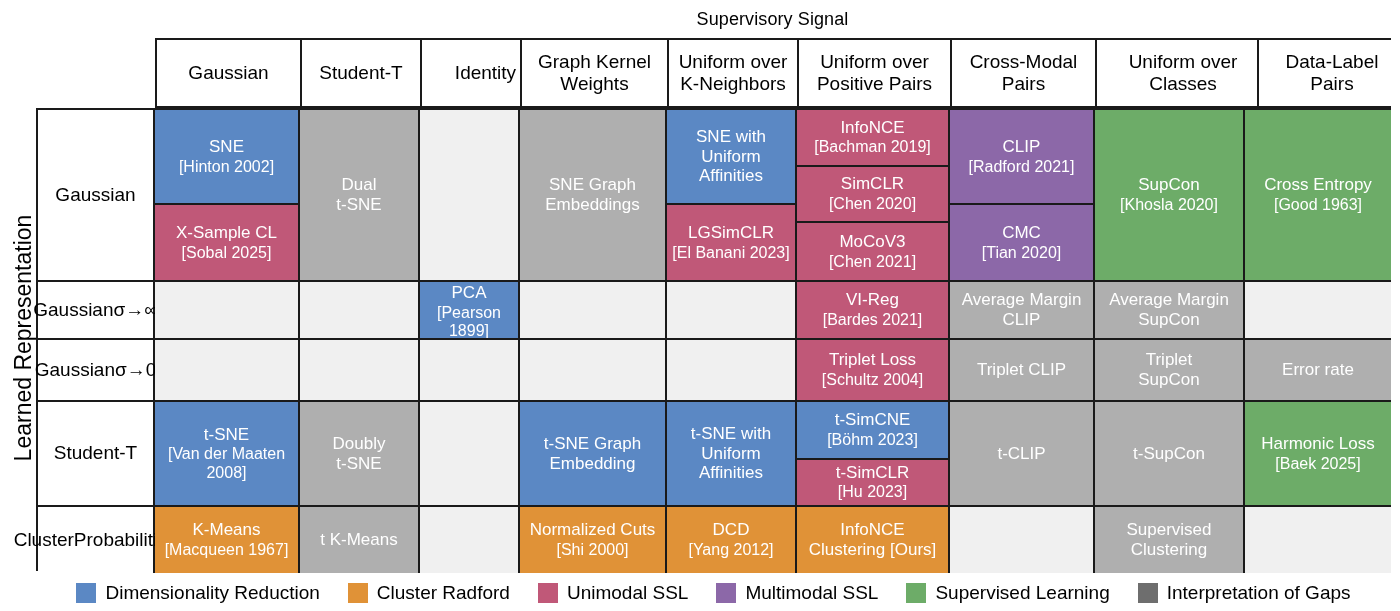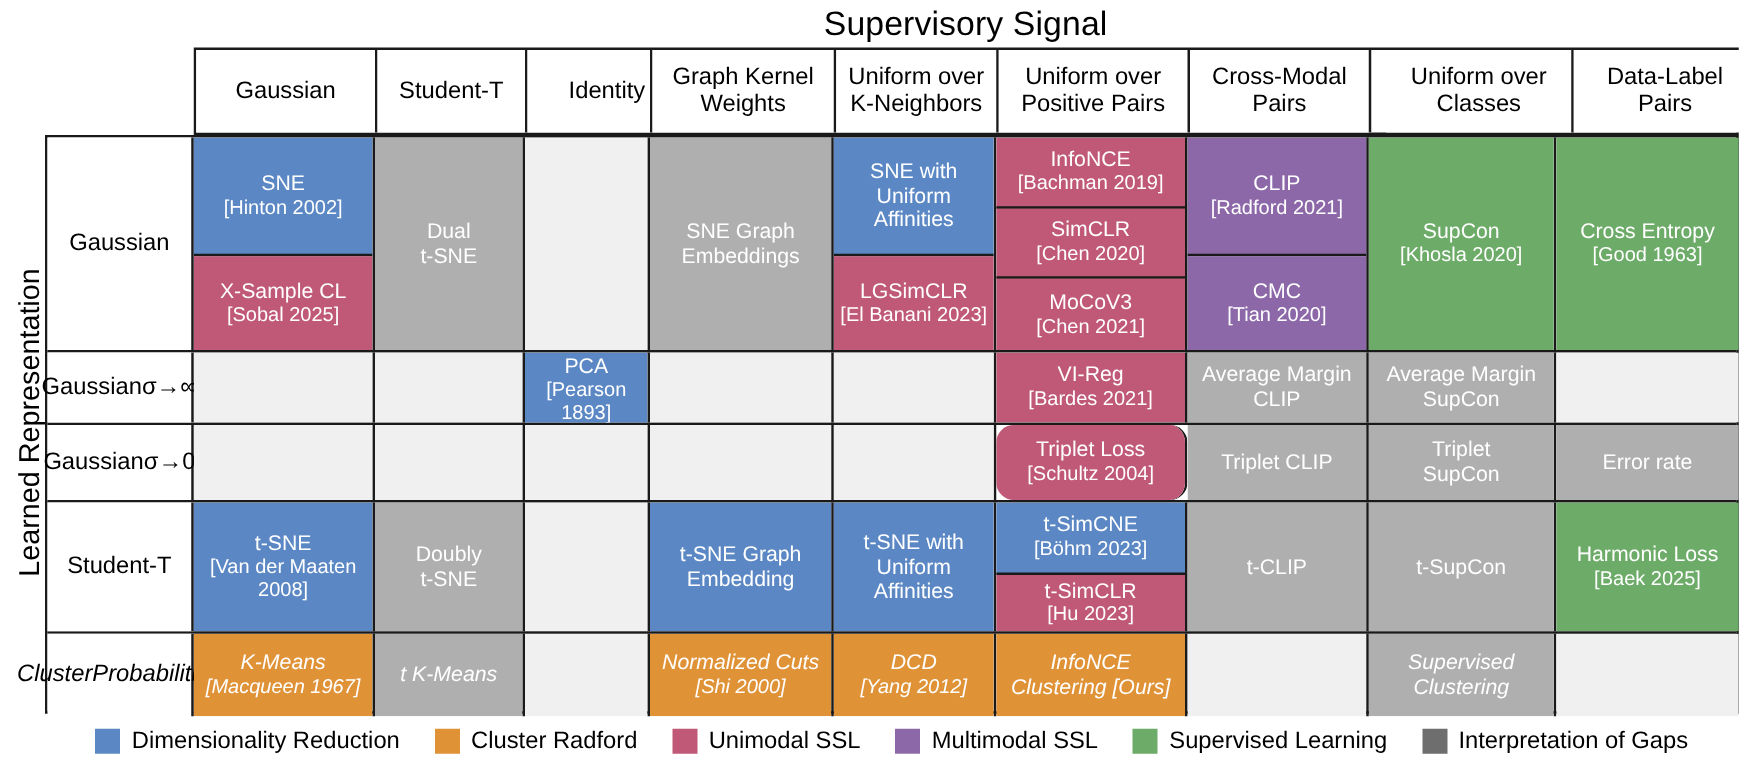--- a/index.html
+++ b/index.html
@@ -9,21 +9,21 @@
     font-family: "Liberation Sans", sans-serif;
     overflow: hidden;
   }
   #root { position: relative; width: 1400px; height: 611px; }
 
   
   .top-title {
     position: absolute;
     left: 155px; top: 2px; width: 1235px; height: 34px;
     display: flex; align-items: center; justify-content: center;
-    font-size: 27px; color: #000;
+    font-size: 18px; color: #000;
     letter-spacing: .1px;
   }
 
   
   .left-title {
     position: absolute;
     left: -212px; top: 324px;
     width: 470px; height: 28px;
     transform: rotate(-90deg);
     transform-origin: center center;
@@ -61,21 +61,21 @@
     position: absolute; left: 0; top: 70px;
     width: 1355px; height: 463px;
     border: 2px solid #1a1a1a;
     border-top: 2px solid #1a1a1a;
   }
   .row {
     display: flex;
     width: 100%;
     border-bottom: 2px solid #1a1a1a;
   }
-  .row:last-child { border-bottom: none; font-style: italic; }
+  .row:last-child { border-bottom: none; }
 
   .rowhdr {
     width: 117px; flex: 0 0 117px;
     border-right: 2px solid #1a1a1a;
     background: #fff;
     display: flex; align-items: center; justify-content: center;
     text-align: center; line-height: 1.2;
     font-size: 19px; color: #000;
   }
 
@@ -229,21 +229,21 @@
           <div class="cells">
             <div class="cell" style="width: 145px; flex: 0 0 145px;">
               <div class="sub c-empty empty"></div>
             </div>
             <div class="cell" style="width: 120px; flex: 0 0 120px;">
               <div class="sub c-empty empty"></div>
             </div>
             <div class="cell" style="width: 100px; flex: 0 0 100px; align-items: flex-end;">
               <div class="sub c-blue">
                 <div class="nm">PCA</div>
-                <div class="ref">[Pearson 1893]</div>
+                <div class="ref">[Pearson 1899]</div>
               </div>
             </div>
             <div class="cell" style="width: 147px; flex: 0 0 147px;">
               <div class="sub c-empty empty"></div>
             </div>
             <div class="cell" style="width: 130px; flex: 0 0 130px;">
               <div class="sub c-empty empty"></div>
             </div>
             <div class="cell" style="width: 153px; flex: 0 0 153px;">
               <div class="sub c-pink">
@@ -281,21 +281,21 @@
             </div>
             <div class="cell" style="width: 100px; flex: 0 0 100px;">
               <div class="sub c-empty empty"></div>
             </div>
             <div class="cell" style="width: 147px; flex: 0 0 147px;">
               <div class="sub c-empty empty"></div>
             </div>
             <div class="cell" style="width: 130px; flex: 0 0 130px;">
               <div class="sub c-empty empty"></div>
             </div>
-            <div class="cell" style="width: 153px; flex: 0 0 153px; border-radius: 14px;">
+            <div class="cell" style="width: 153px; flex: 0 0 153px;">
               <div class="sub c-pink">
                 <div class="nm">Triplet Loss</div>
                 <div class="ref">[Schultz 2004]</div>
               </div>
             </div>
             <div class="cell" style="width: 145px; flex: 0 0 145px;">
               <div class="sub c-gray">
                 <div class="nm">Triplet CLIP</div>
               </div>
             </div>

